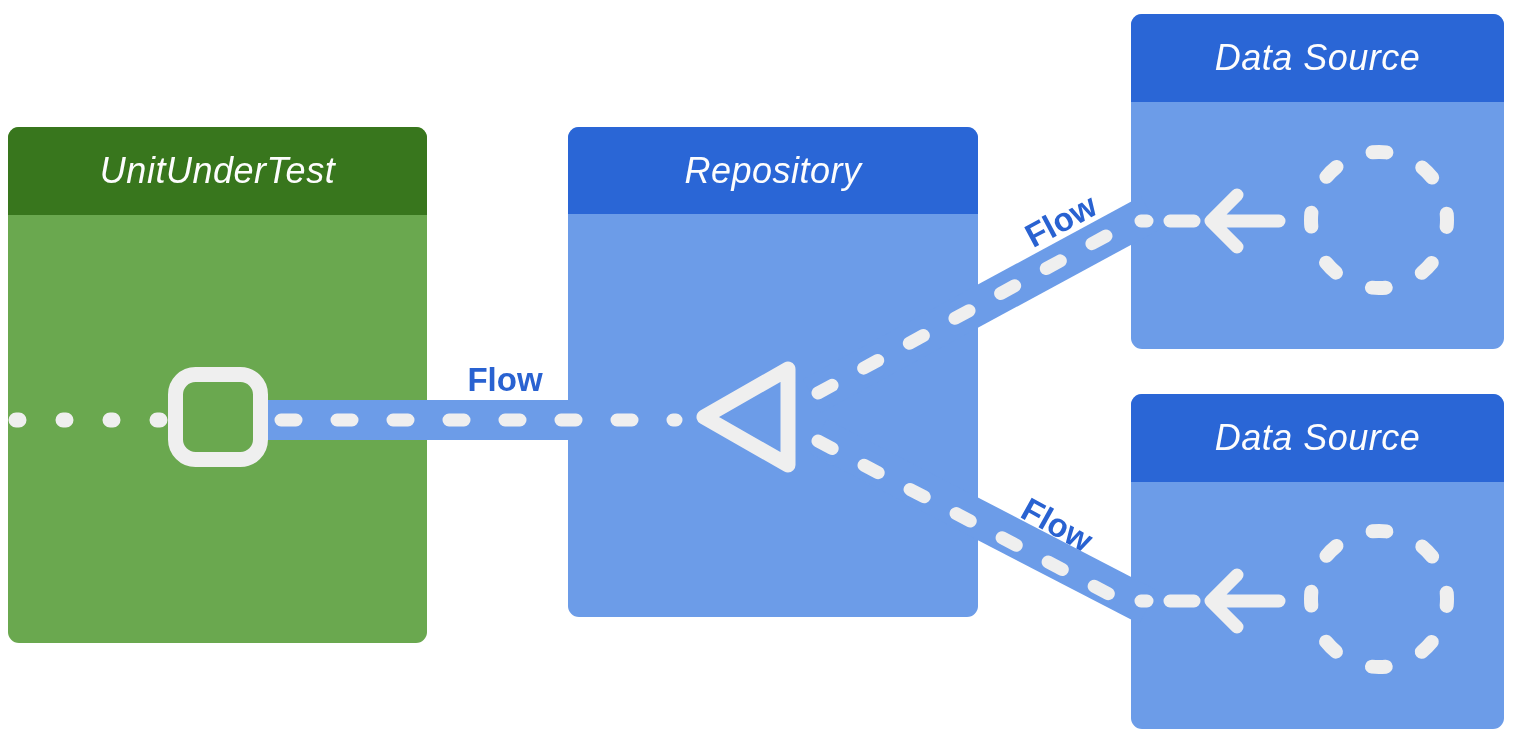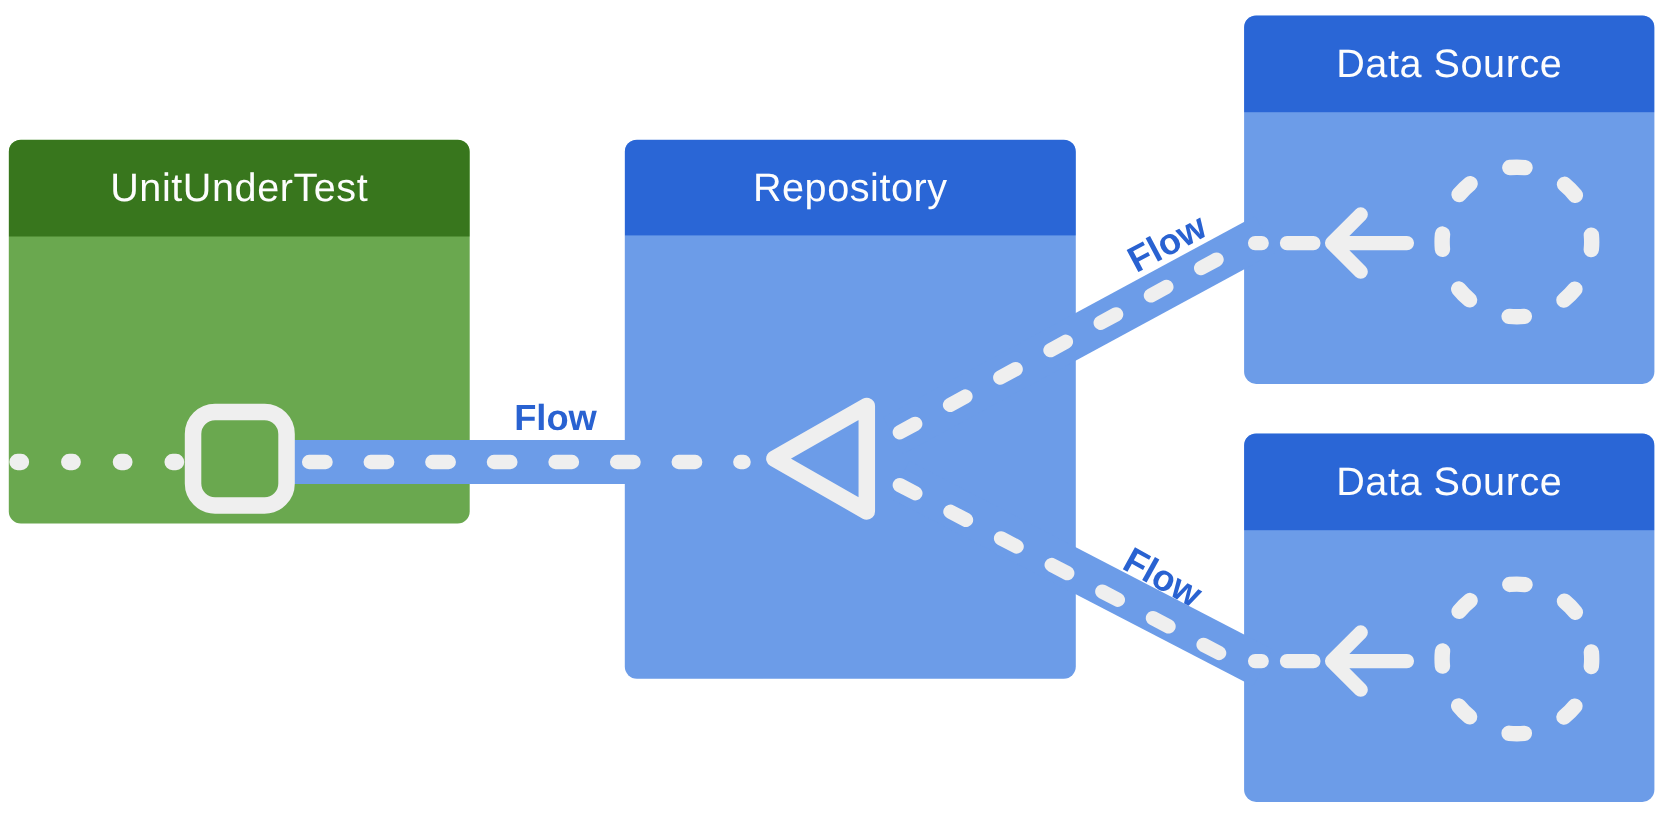--- a/index.html
+++ b/index.html
@@ -3,26 +3,26 @@
 <meta charset="utf-8">
 <style>
   html,body{margin:0;padding:0;background:#fff;}
   .stage{
     position:relative;width:1519px;height:741px;background:#ffffff;
     overflow:hidden;font-family:"Liberation Sans", sans-serif;
   }
   .box{position:absolute;border-radius:11px;overflow:hidden;z-index:1;}
   .box .hdr{
     position:absolute;left:0;top:0;width:100%;
-    display:flex;align-items:center;justify-content:center;
+    display:flex;align-items:center;justify-content:center;font-style:italic;
   }
   .box .title{
     font-size:36px;font-weight:400;color:#FDFDFD;letter-spacing:0.5px;
   }
-  #box-uut{left:8px;top:127px;width:419px;height:349px;}
+  #box-uut{left:8px;top:127px;width:419px;height:516px;}
   #box-uut .hdr{height:88px;}
   #box-repo{left:568px;top:127px;width:410px;height:490px;}
   #box-repo .hdr{height:87px;text-align:center;}
   #box-ds-top{left:1131px;top:14px;width:373px;height:335px;}
   #box-ds-top .hdr{height:88px;}
   #box-ds-bot{left:1131px;top:394px;width:373px;height:335px;}
   #box-ds-bot .hdr{height:88px;}
   #connector-layer{position:absolute;left:0;top:0;z-index:2;}
   .flow-label{
     position:absolute;z-index:3;font-weight:700;font-size:33px;

